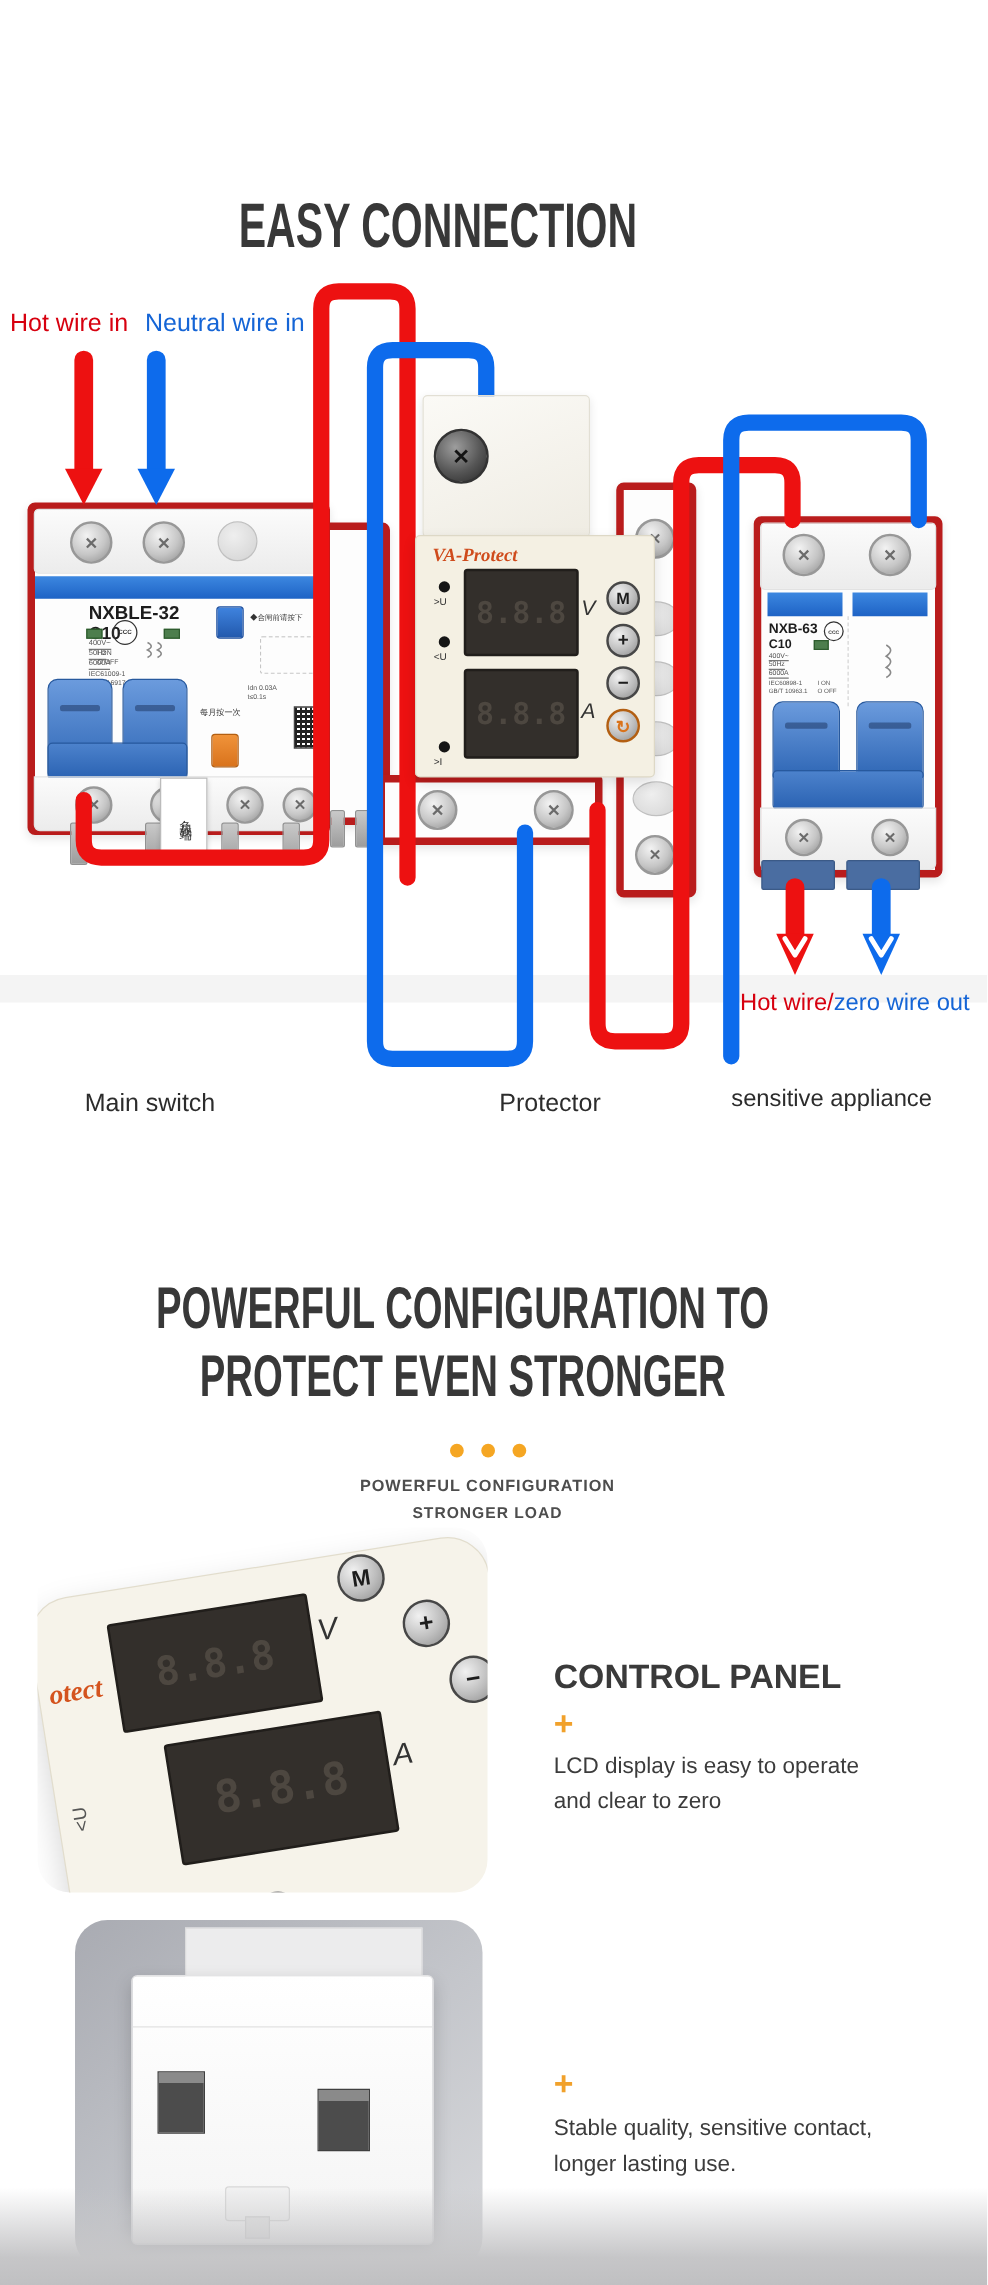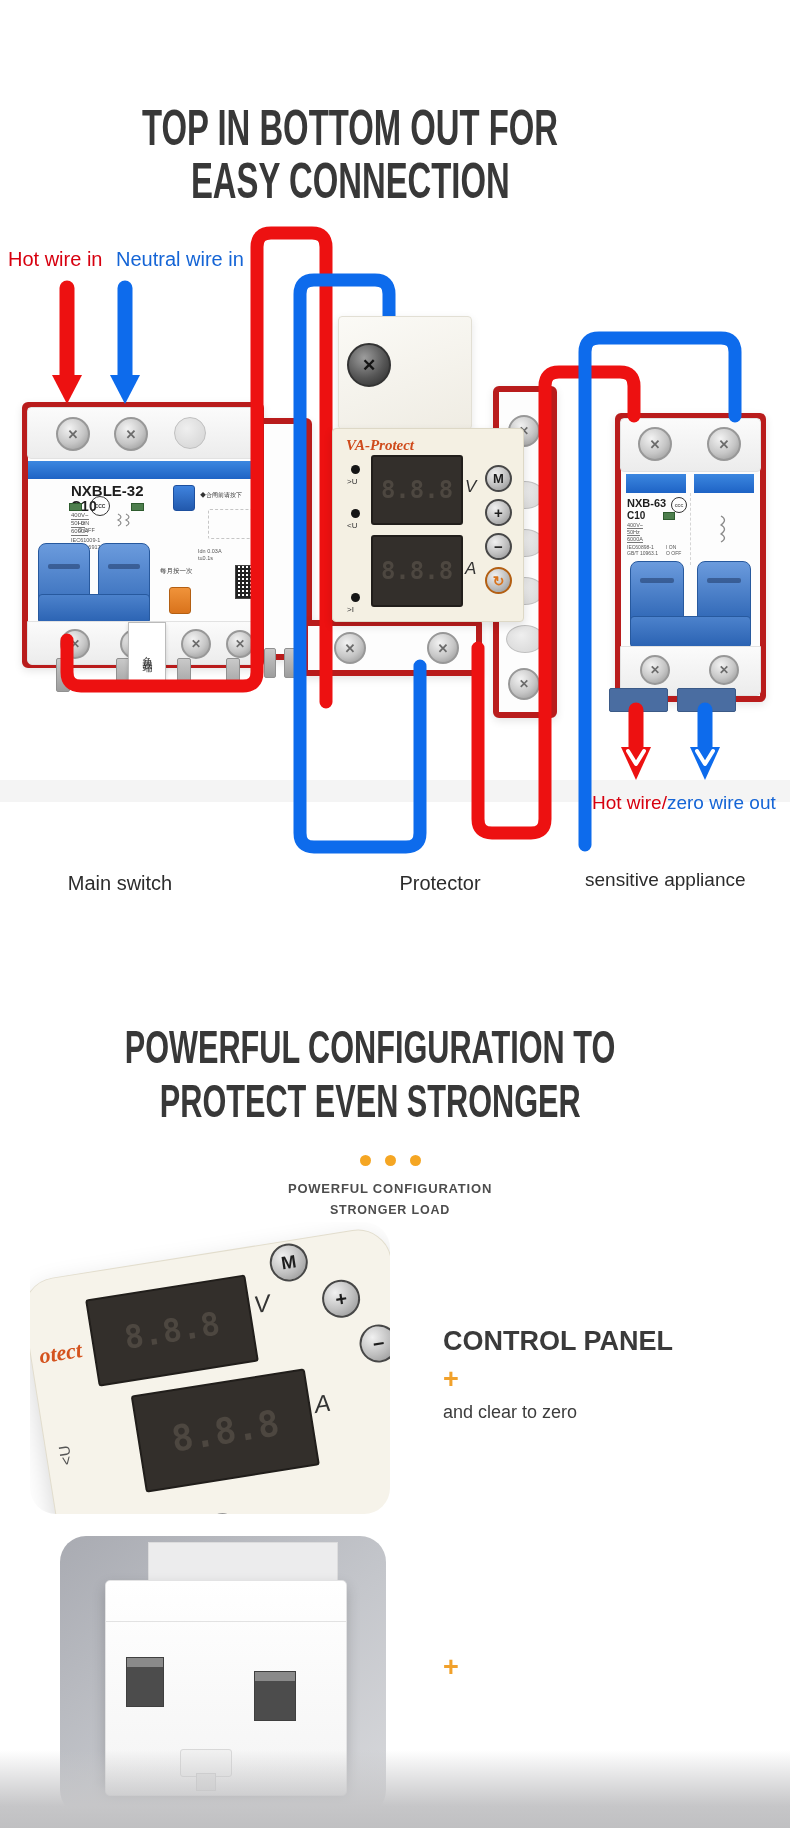--- a/index.html
+++ b/index.html
@@ -53,21 +53,20 @@
   .card{position:absolute;border-radius:26px;overflow:hidden;}
   .cpdev{position:absolute;background:#f6f3ea;border:1px solid #e2ddcd;border-radius:34px;
          box-shadow:0 12px 28px rgba(0,0,0,.18);transform:rotate(-9deg);}
   .win{position:absolute;background:linear-gradient(180deg,#8a8a8a 0 18%,#4c4c4c 18%);border:1px solid #3f3f3f;}
 </style>
 </head>
 <body>
 
 <div class="page">
 
-  <div class="ttl" style="left:0;top:104px;width:700px;font-size:45px;line-height:47px;"><span class="cond">TOP IN BOTTOM OUT FOR</span></div>
   <div class="ttl" style="left:0;top:157px;width:700px;font-size:45px;line-height:47px;text-decoration:underline;"><span class="cond">EASY CONNECTION</span></div>
 
   <div class="abs nw" style="left:8px;top:248px;font-size:20px;color:#d7000f;">Hot wire in</div>
   <div class="abs nw" style="left:116px;top:248px;font-size:20px;color:#1565d6;">Neutral wire in</div>
 
   <div class="abs" style="left:0;top:780px;width:790px;height:22px;background:#f4f4f4;"></div>
 
   <div class="dev" style="left:22px;top:402px;width:230px;height:254px;">
     <div class="strip" style="left:-1px;top:-1px;width:230px;height:50px;"></div>
     <div class="screw" style="left:28px;top:9px;width:34px;height:34px;font-size:13px;"></div>
@@ -123,21 +122,21 @@
     <div class="pcircle" style="left:7px;top:185px;width:36px;height:26px;border-radius:50%;"></div>
     <div class="pcircle" style="left:7px;top:233px;width:36px;height:26px;border-radius:50%;"></div>
     <div class="screw" style="left:9px;top:276px;width:32px;height:32px;font-size:12px;"></div>
   </div>
 
   <div class="dev" style="left:302px;top:620px;width:168px;height:44px;border-radius:4px;">
     <div class="screw" style="left:26px;top:6px;width:32px;height:32px;font-size:13px;"></div>
     <div class="screw" style="left:119px;top:6px;width:32px;height:32px;font-size:13px;"></div>
   </div>
 
-  <div class="dev" style="left:603px;top:413px;width:139px;height:277px;margin-left:12px;">
+  <div class="dev" style="left:603px;top:413px;width:139px;height:277px;">
     <div class="strip" style="left:-1px;top:-1px;width:139px;height:52px;"></div>
     <div class="screw" style="left:17px;top:8px;width:34px;height:34px;font-size:13px;"></div>
     <div class="screw" style="left:86px;top:8px;width:34px;height:34px;font-size:13px;"></div>
     <div class="blueband" style="left:5px;top:55px;width:60px;height:19px;"></div>
     <div class="blueband" style="left:73px;top:55px;width:60px;height:19px;"></div>
     <div class="abs" style="left:69px;top:74px;width:0;height:72px;border-left:1px dashed #d5d5d5;"></div>
     <div class="tiny" style="left:6px;top:78px;font-size:11px;font-weight:700;color:#1d1d1d;">NXB-63</div>
     <div class="ccc" style="left:50px;top:78px;width:14px;height:14px;font-size:4px;">CCC</div>
     <div class="tiny" style="left:6px;top:91px;font-size:10px;font-weight:700;color:#1d1d1d;">C10</div>
     <div class="led" style="left:42px;top:93px;width:10px;height:6px;"></div>
@@ -237,32 +236,37 @@
         </div>
       <div class="abs" style="left:272px;top:152px;font-size:24px;font-style:italic;color:#333;">A</div>
       <div class="abs" style="left:8px;top:168px;font-size:15px;color:#555;transform:rotate(-90deg);">&lt;U</div>
       <div class="screw" style="left:148px;top:258px;width:28px;height:28px;font-size:11px;"></div>
     </div>
   </div>
 
   <div class="ftitle" style="left:443px;top:1326px;">CONTROL PANEL</div>
   <div class="fplus" style="left:443px;top:1364px;">+</div>
   <div class="fbody" style="left:443px;top:1398px;">
+    <div>LCD display is easy to operate</div>
     <div>and clear to zero</div>
   </div>
 
   <div class="card" style="left:60px;top:1536px;width:326px;height:280px;background:linear-gradient(140deg,#a9abb2,#c4c6cb 55%,#d8d9dc);">
     <div class="abs" style="left:88px;top:6px;width:188px;height:74px;background:#ececed;border:1px solid #dcdcdd;"></div>
     <div class="abs" style="left:30px;top:226px;width:262px;height:40px;background:radial-gradient(ellipse at center,rgba(0,0,0,.22),rgba(0,0,0,0) 70%);"></div>
     <div class="abs" style="left:45px;top:44px;width:240px;height:214px;background:linear-gradient(180deg,#ffffff,#f4f4f4);border:1px solid #e3e3e4;border-radius:5px;box-shadow:0 6px 14px rgba(0,0,0,.18);">
       <div class="abs" style="left:0;top:40px;width:240px;height:0;border-top:1px solid #e2e2e2;"></div>
       <div class="win" style="left:20px;top:76px;width:36px;height:48px;"></div>
       <div class="win" style="left:148px;top:90px;width:40px;height:48px;"></div>
       <div class="abs" style="left:74px;top:168px;width:50px;height:26px;background:#f1f1f1;border:1px solid #d8d8d8;border-radius:3px;"></div>
       <div class="abs" style="left:90px;top:192px;width:18px;height:16px;background:#e6e6e6;border:1px solid #d2d2d2;"></div>
     </div>
   </div>
 
   <div class="fplus" style="left:443px;top:1652px;">+</div>
+  <div class="fbody" style="left:443px;top:1688px;line-height:29px;">
+    <div>Stable quality, sensitive contact,</div>
+    <div>longer lasting use.</div>
+  </div>
 
   <div class="abs" style="left:0;top:1750px;width:790px;height:78px;background:linear-gradient(180deg,rgba(200,200,202,0),#c6c6c8 72%,#c0c0c2);"></div>
 
 </div>
 
 </body></html>

